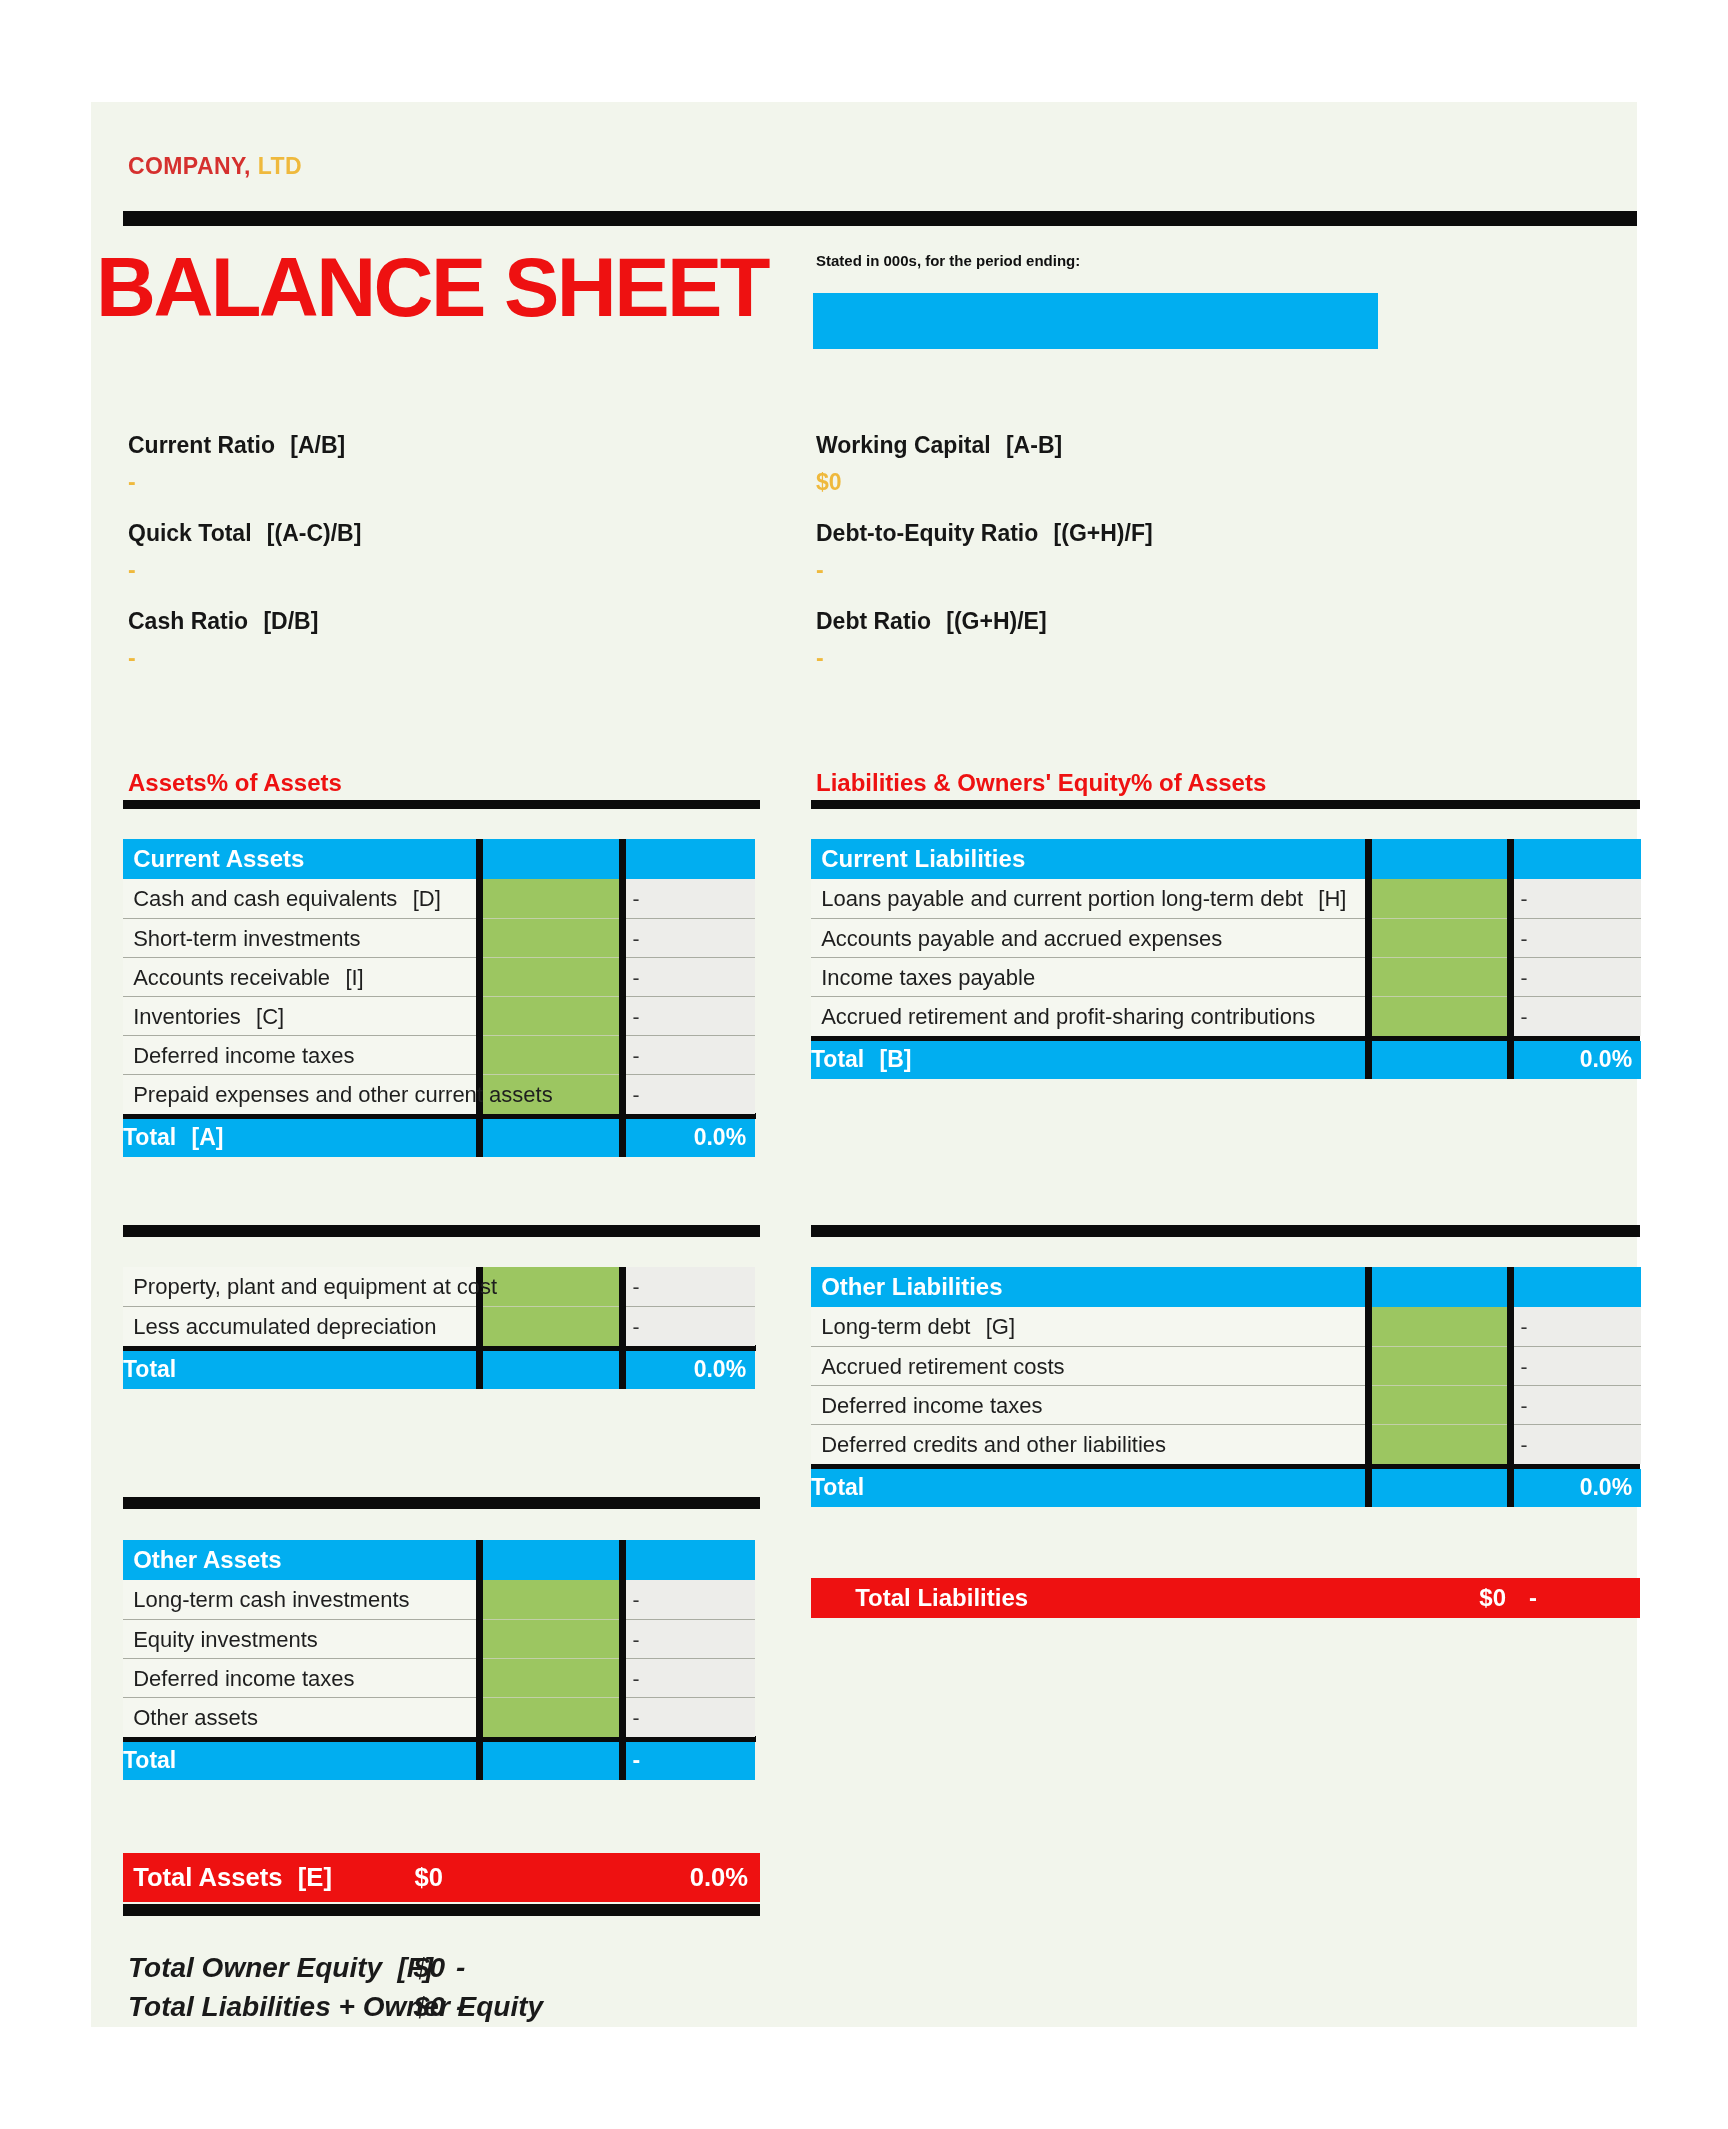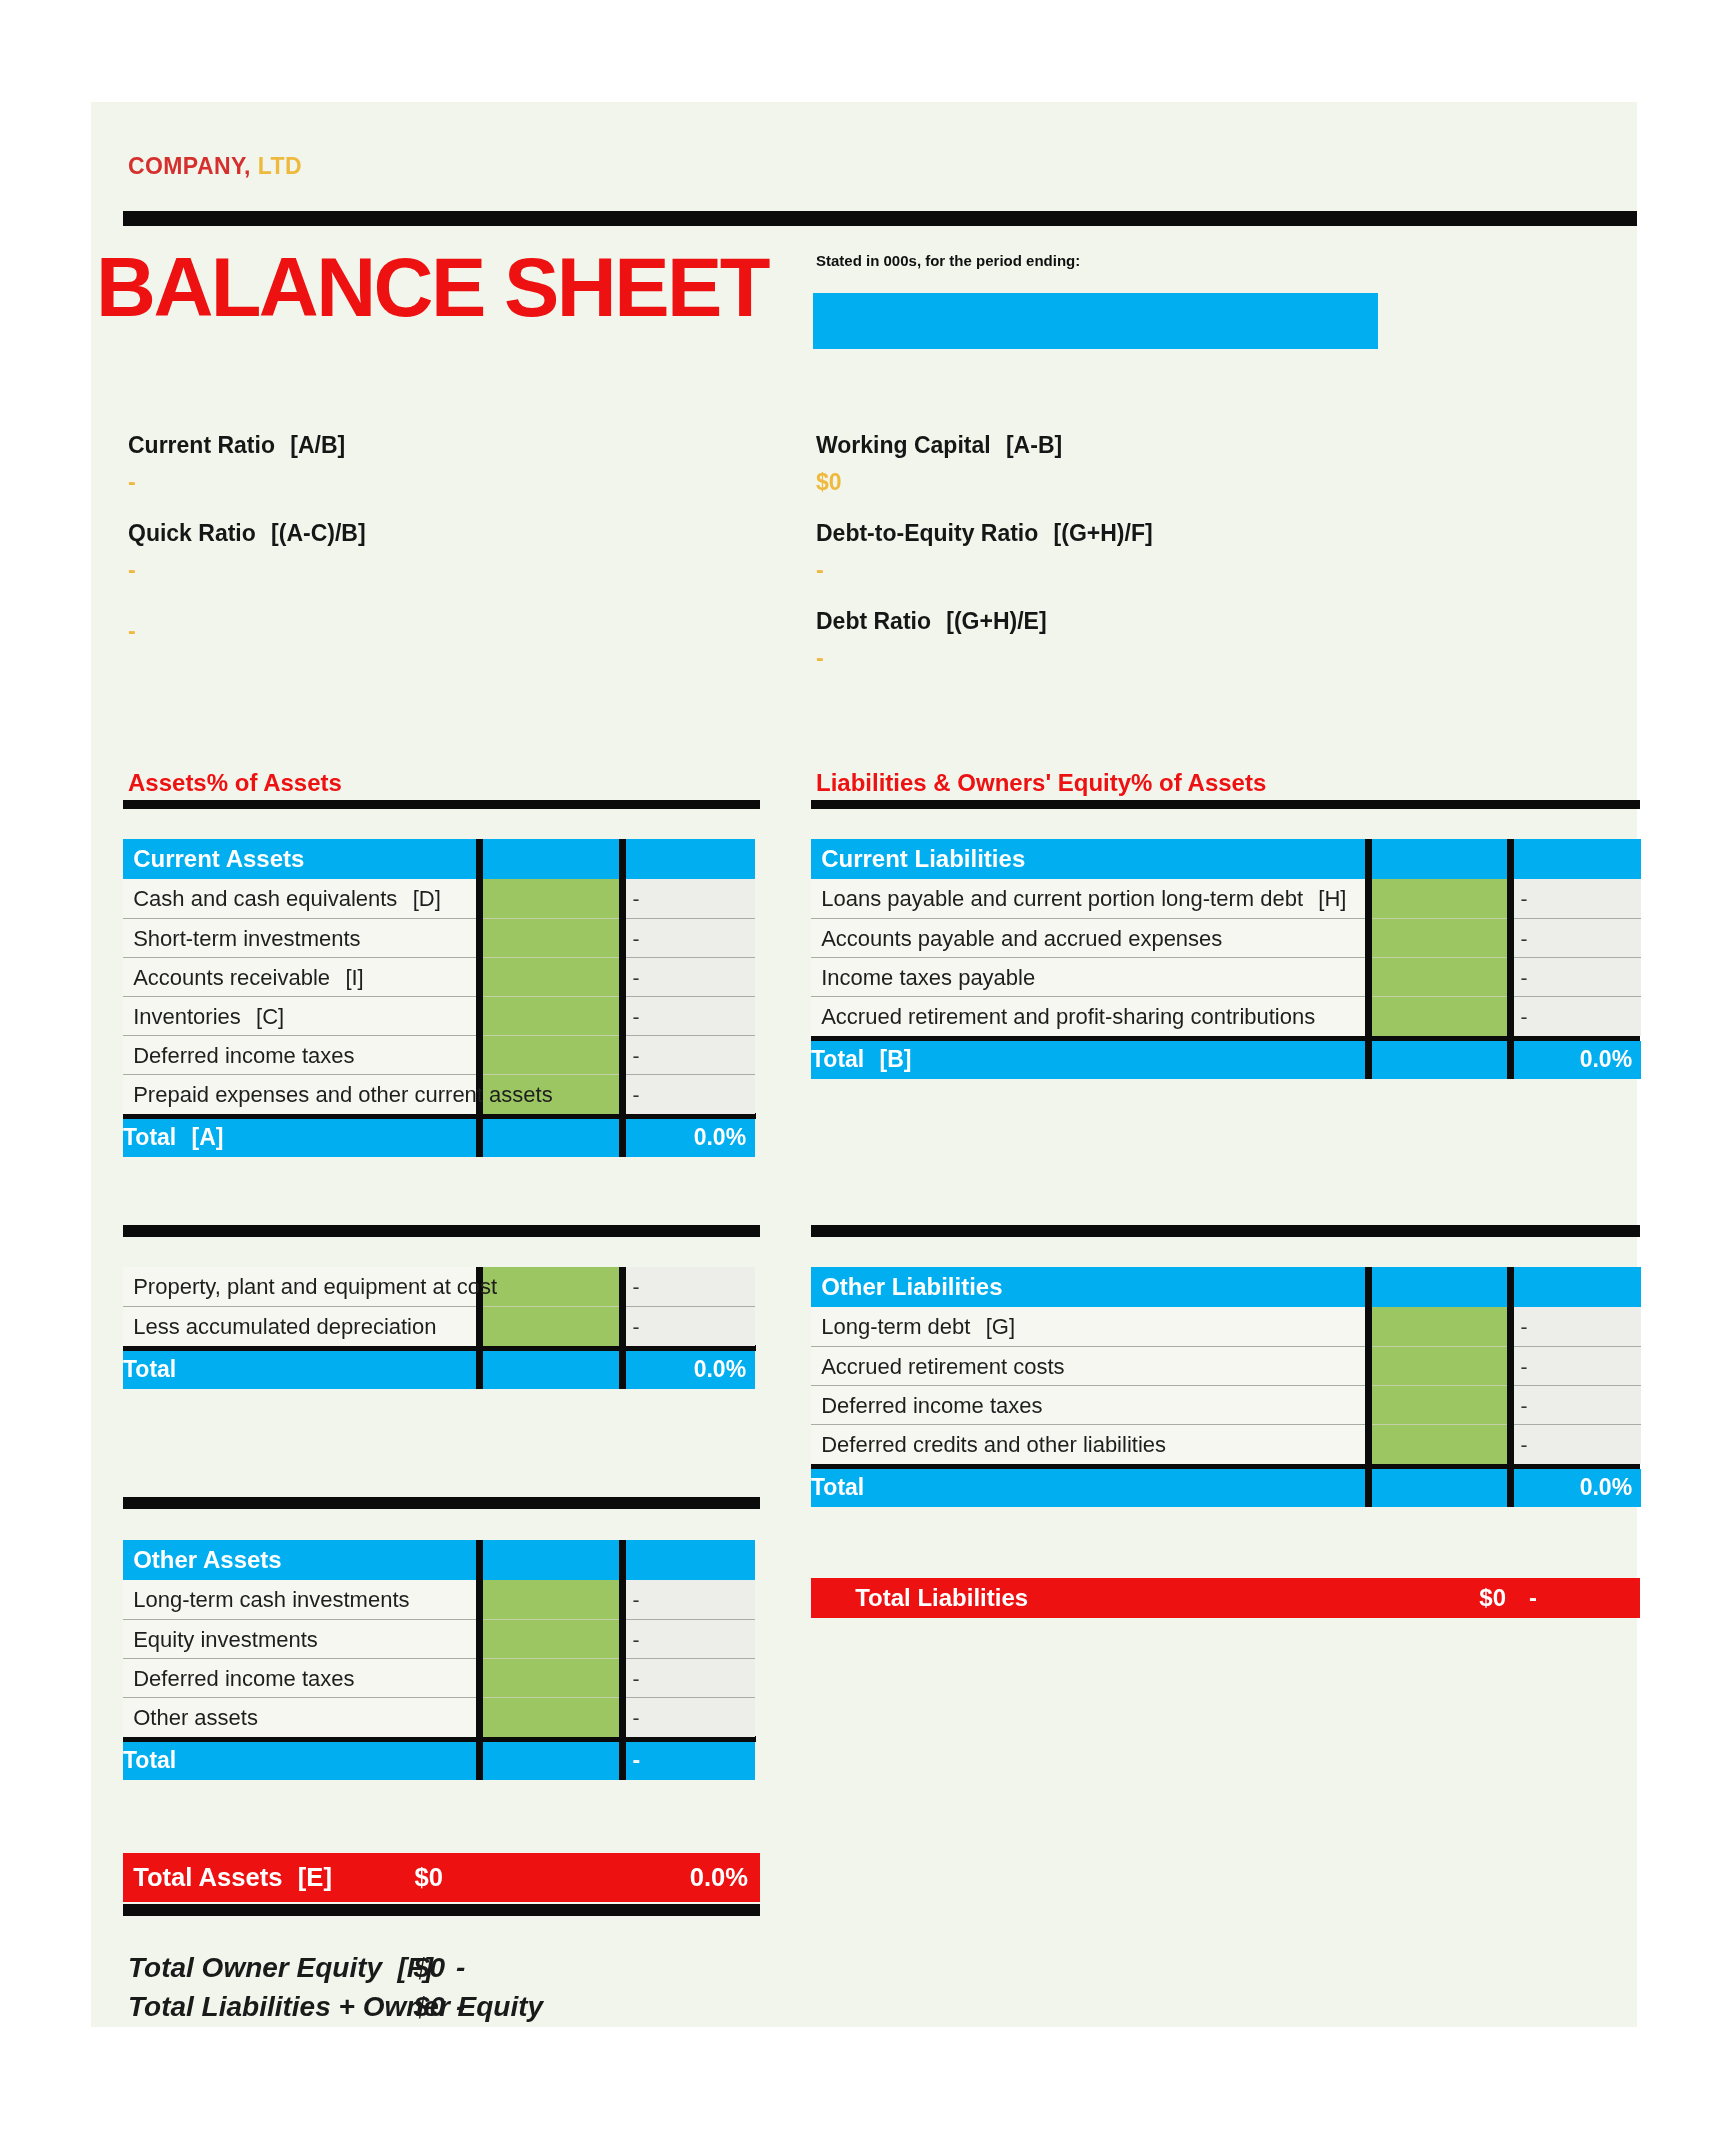--- a/index.html
+++ b/index.html
@@ -99,24 +99,25 @@
   <div class="abs sheet-title">BALANCE SHEET</div>
 
   <div class="abs period-label">Stated in 000s, for the period ending:</div>
   <div class="abs period-input"></div>
 
   <div class="ratio-group rg-l rt0">
     <div class="ratio-name"><span>Current Ratio</span><span class="ratio-formula">[A/B]</span></div>
     <div class="ratio-value">-</div>
   </div>
   <div class="ratio-group rg-l rt1">
-    <div class="ratio-name"><span>Quick Ratio</span><span class="ratio-formula">[(A-C)/B]</span></div>
+    <div class="ratio-name"><span>Quick Total</span><span class="ratio-formula">[(A-C)/B]</span></div>
     <div class="ratio-value">-</div>
   </div>
   <div class="ratio-group rg-l rt2">
+    <div class="ratio-name"><span>Cash Ratio</span><span class="ratio-formula">[D/B]</span></div>
     <div class="ratio-value">-</div>
   </div>
 
   <div class="ratio-group rg-r rt0">
     <div class="ratio-name"><span>Working Capital</span><span class="ratio-formula">[A-B]</span></div>
     <div class="ratio-value">$0</div>
   </div>
   <div class="ratio-group rg-r rt1">
     <div class="ratio-name"><span>Debt-to-Equity Ratio</span><span class="ratio-formula">[(G+H)/F]</span></div>
     <div class="ratio-value">-</div>

